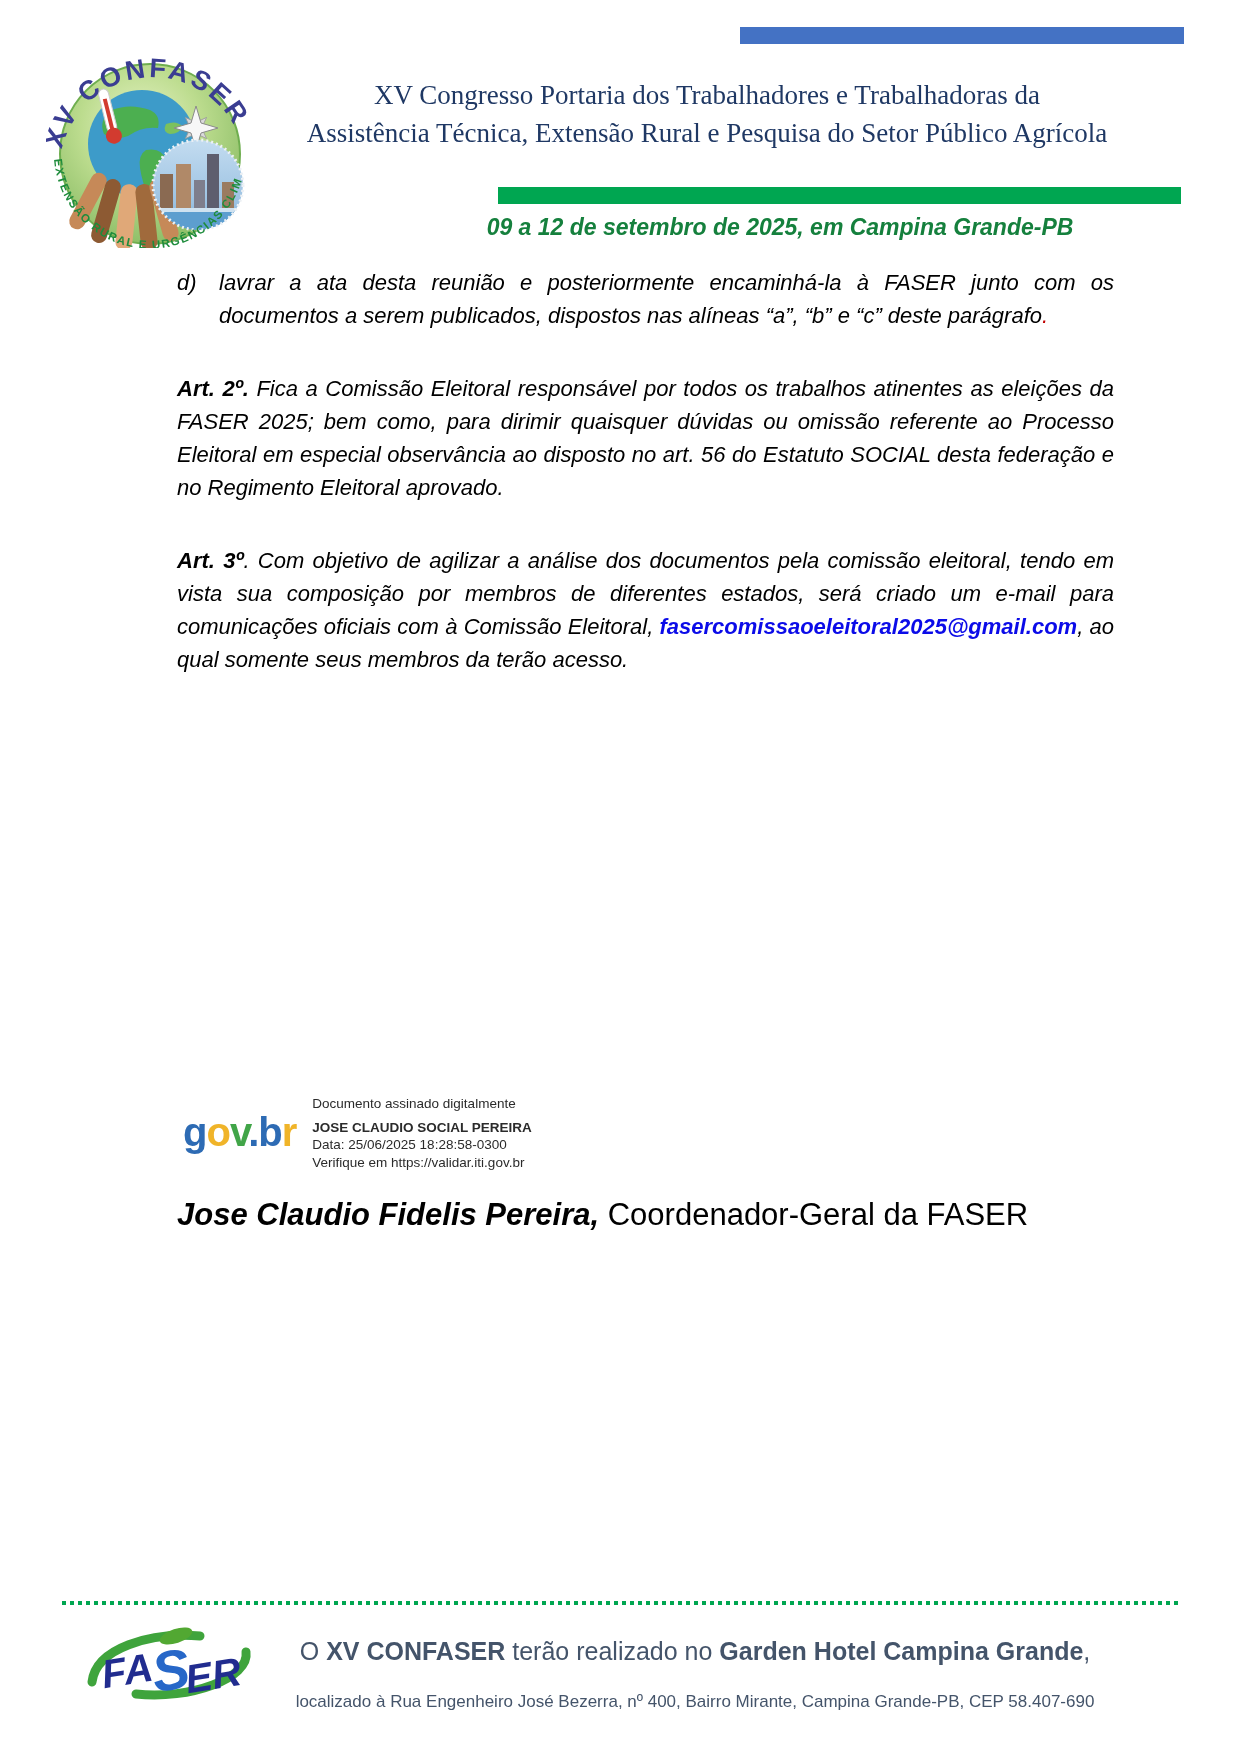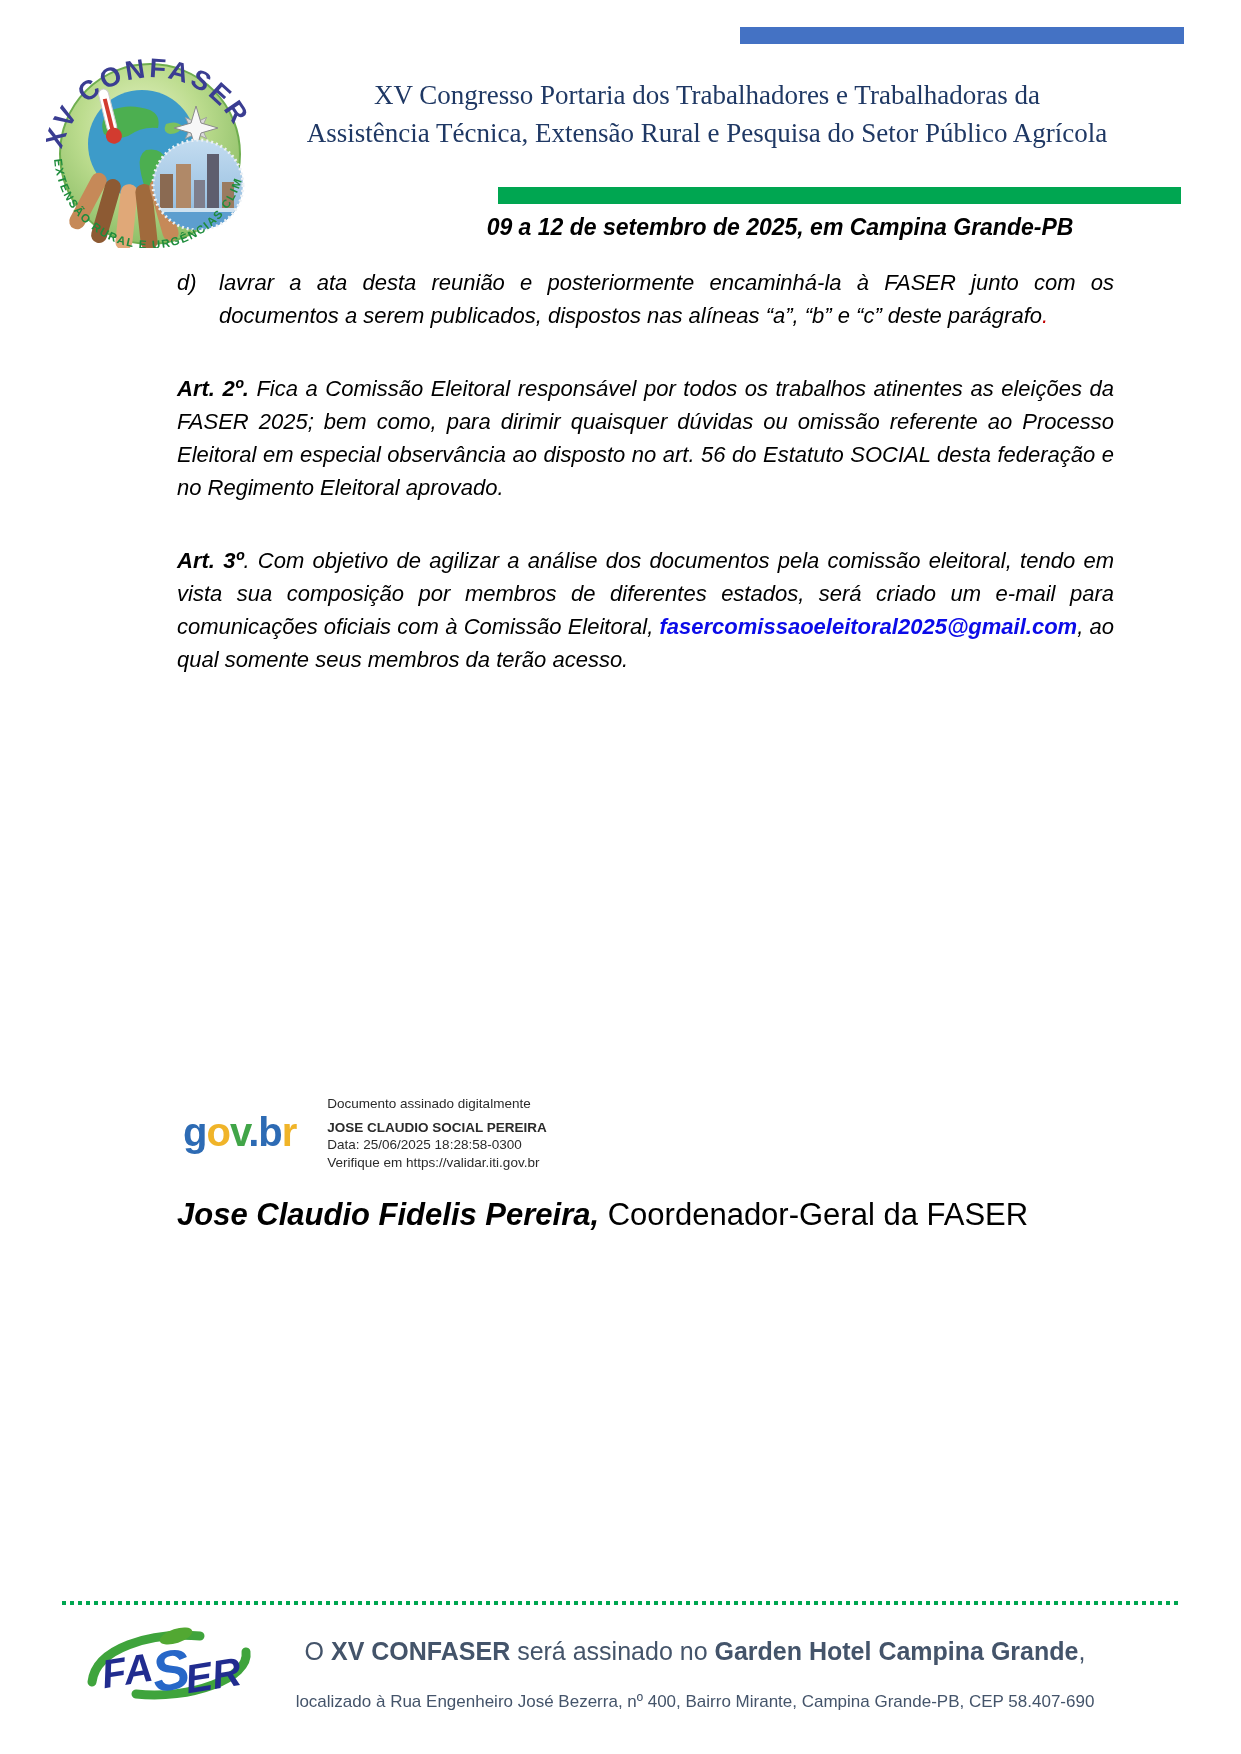--- a/index.html
+++ b/index.html
@@ -18,21 +18,21 @@
     position:absolute;left:262px;top:76px;width:890px;
     text-align:center;
     font-family:"Liberation Serif",serif;
     font-size:27px;line-height:38px;
     color:#1F3864;
   }
   .event-date{
     position:absolute;left:430px;top:214px;width:700px;
     text-align:center;
     font-size:23px;font-weight:bold;font-style:italic;
-    color:#000000;
+    color:#15803d;
   }
   .logo-confaser{position:absolute;left:46px;top:32px;width:210px;height:216px;}
   
   .doc-body{
     position:absolute;left:177px;top:266px;width:937px;
     font-size:22px;line-height:33px;font-style:italic;color:#000;
     text-align:justify;
   }
   .doc-body p{margin:0 0 40px 0;}
   .item-d{display:flex;margin-left:28px;}
@@ -41,21 +41,21 @@
   .art-label{font-weight:bold;}
   .red-dot{color:#C00000;}
   .email-link{color:#0B0BE8;font-weight:bold;text-decoration:none;font-style:italic;}
   .place-date{margin-top:75px !important;}
   
   .stamp{position:absolute;left:183px;top:1095px;display:flex;align-items:flex-start;}
   .govbr-logo{
     font-size:40px;font-weight:bold;letter-spacing:-1px;
     margin-top:16px;line-height:42px;white-space:nowrap;
   }
-  .stamp-text{margin-left:31px;font-size:13.5px;line-height:17.5px;color:#2b2b2b;}
+  .stamp-text{margin-left:16px;font-size:13.5px;line-height:17.5px;color:#2b2b2b;}
   .stamp-text .st-line1{margin-bottom:6px;}
   .stamp-text .st-name{font-weight:bold;}
   .signer-line{position:absolute;left:177px;top:1197px;font-size:31px;color:#000;}
   .signer-name{font-weight:bold;font-style:italic;}
   
   .dotted-sep{
     position:absolute;left:62px;top:1601px;width:1116px;height:4px;
     background:repeating-linear-gradient(90deg,#00A651 0 4px,transparent 4px 8px);
   }
   .logo-faser{position:absolute;left:78px;top:1624px;width:180px;height:84px;}
@@ -180,17 +180,17 @@
     <path d="M 168 28 C 172 54, 112 76, 58 70" fill="none" stroke="#3FA43C" stroke-width="9" stroke-linecap="round"></path>
     <ellipse cx="98" cy="12" rx="17" ry="7" transform="rotate(-18 98 12)" fill="#52A832"></ellipse>
     <g transform="rotate(-9 90 46)" font-family="Liberation Sans, sans-serif" font-style="italic" font-weight="bold">
       <text x="24" y="54" font-size="40" fill="#212C8F">FA</text>
       <text x="74" y="66" font-size="56" fill="#2767C8">S</text>
       <text x="106" y="72" font-size="40" fill="#212C8F">ER</text>
     </g>
   </svg>
 
   <div class="footer-text">
-    <div class="footer-line1"><span>O </span><span class="b">XV CONFASER</span><span> será assinado no </span><span class="b">Garden Hotel Campina Grande</span><span>,</span></div>
+    <div class="footer-line1"><span>O </span><span class="b">XV CONFASER</span><span> terão realizado no </span><span class="b">Garden Hotel Campina Grande</span><span>,</span></div>
     <div class="footer-line2">localizado à Rua Engenheiro José Bezerra, nº 400, Bairro Mirante, Campina Grande-PB, CEP 58.407-690</div>
   </div>
 
 </div>
 
 </body></html>

